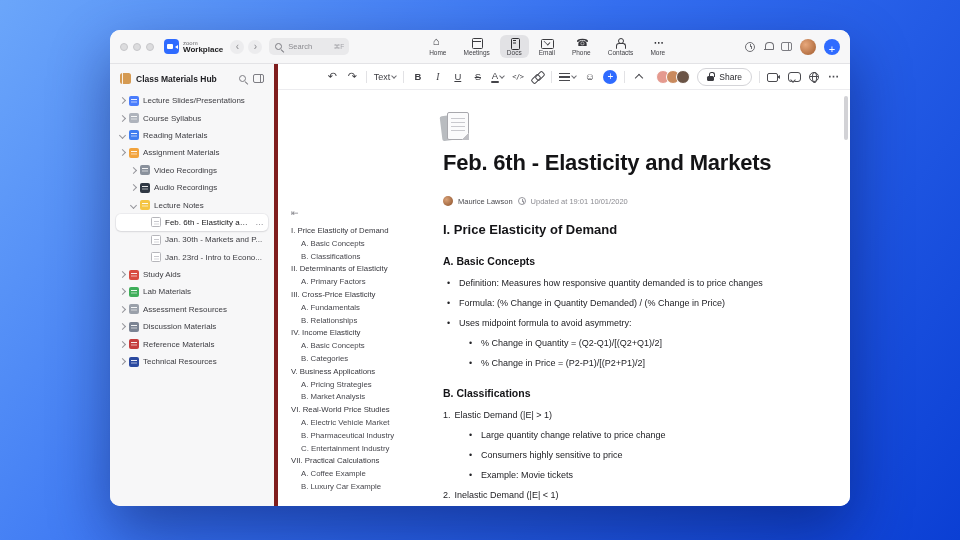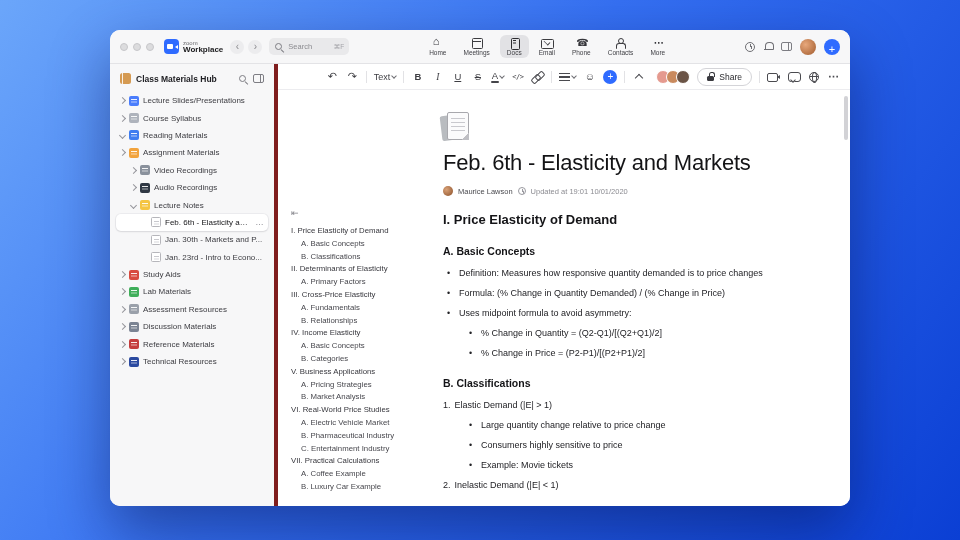--- a/index.html
+++ b/index.html
@@ -164,21 +164,21 @@
   .out-item.l1{padding-left:10px;color:#47474d}
   .doccol{flex:1;min-width:0;padding:22px 56px 0 13px;overflow:hidden}
   .docicon{position:relative;width:30px;height:30px;margin-bottom:8px}
   .sheet{position:absolute;border-radius:2px}
   .sheet.back{left:-2px;top:3px;width:21px;height:25px;background:#b9bcc0;transform:rotate(-7deg)}
   .sheet.front{left:4px;top:0;width:22px;height:28px;background:#fbfbfc;border:1px solid #a8a8ad}
   .sheet.front::before{content:"";position:absolute;left:3px;right:3px;top:5px;height:14px;
     background:repeating-linear-gradient(#c9c9ce 0 1px,transparent 1px 4px)}
   .sheet.front::after{content:"";position:absolute;right:-1px;bottom:-1px;width:8px;height:8px;
     background:linear-gradient(to top left,#bfbfc4 49%,transparent 50%)}
-  .doctitle{font-size:22px;font-weight:400;color:#141416;letter-spacing:-.2px;margin:4px 0 10px;white-space:nowrap}
+  .doctitle{font-size:22px;font-weight:700;color:#141416;letter-spacing:-.2px;margin:4px 0 20px;white-space:nowrap}
   .byline{display:flex;align-items:center;gap:5px;height:10px}
   .byav{width:10px;height:10px;border-radius:50%;background:radial-gradient(circle at 35% 35%,#d9a177,#8a4f28);flex:0 0 10px}
   .author{font-size:7.5px;color:#4a4a4f}
   .updated{font-size:7.5px;color:#8c8c92}
   .blk-h1{font-size:13px;font-weight:700;color:#141417;margin:16px 0 0;white-space:nowrap}
   .blk-h2{font-size:10.5px;font-weight:700;color:#141417;margin:18px 0 11px;white-space:nowrap}
   .blk-bullet{position:relative;font-size:9px;color:#232327;margin:0 0 9px;line-height:11px;white-space:nowrap}
   .blk-bullet.b0{padding-left:16px}
   .blk-bullet.b1{padding-left:38px}
   .blk-bullet::before{content:"•";position:absolute;left:4px;top:0}

